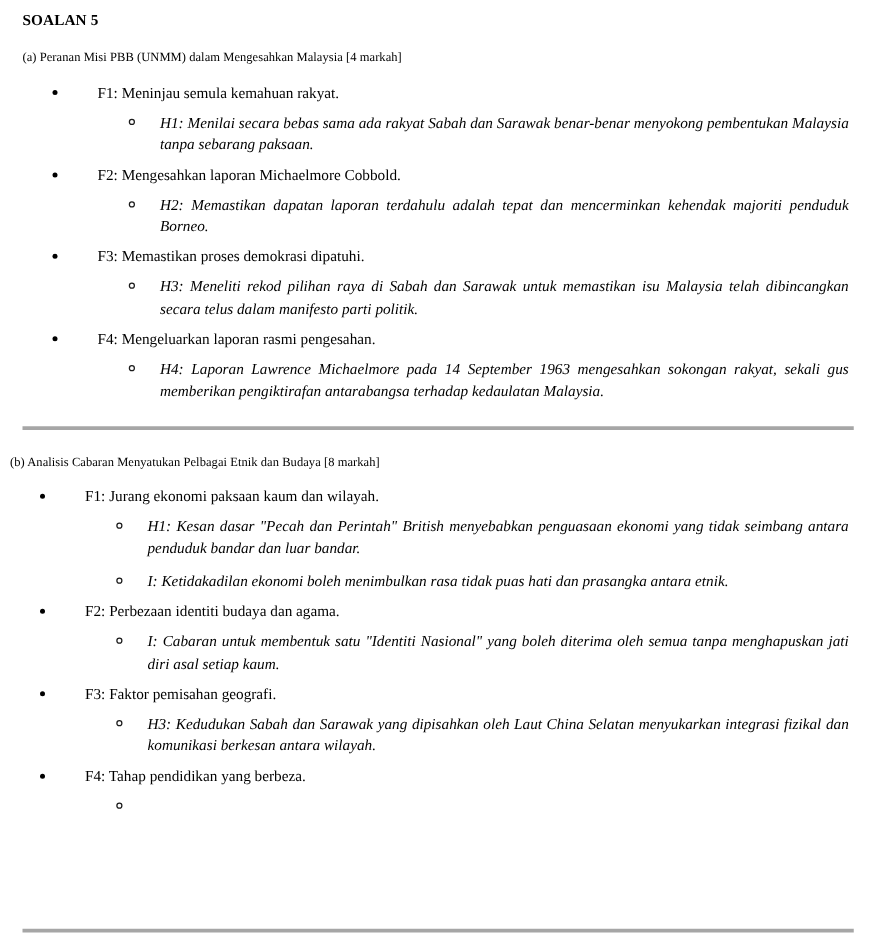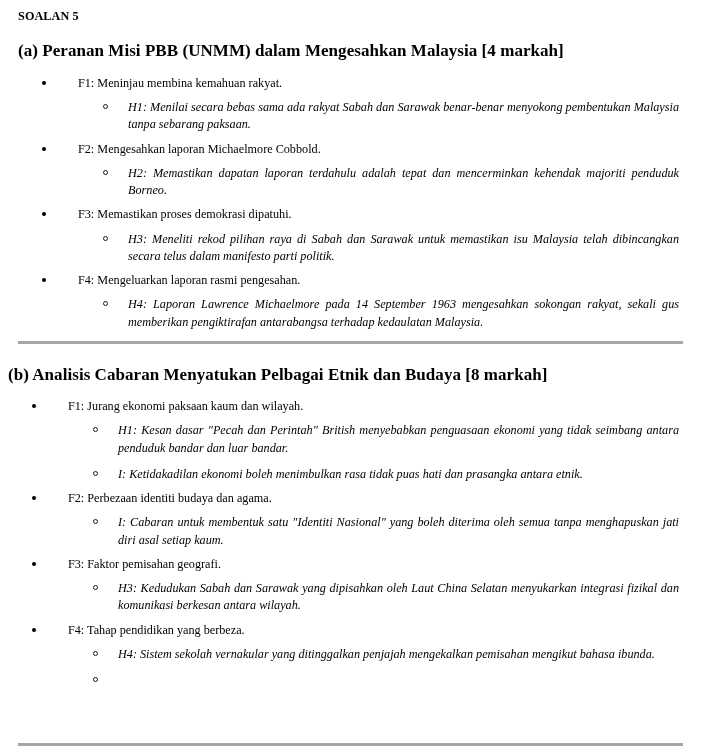--- a/index.html
+++ b/index.html
@@ -25,25 +25,24 @@
   }
 
   
   .doc-title {
     font-size: 12.2px;
     line-height: 1.30;
     margin: 0 0 15px 0;
     letter-spacing: 0.1px;
   }
   .part-heading {
-    font-size: 17px;
+    font-size: 10px;
     line-height: 1.30;
     margin: 0 0 13px 0;
     letter-spacing: 0.05px;
-    font-weight: bold;
   }
   .part-b .part-heading {
     margin-bottom: 12px;
   }
 
   
   ul.level1 {
     list-style: none;
     margin: 0;
     padding: 0;
@@ -135,21 +134,21 @@
   <h1 class="doc-title">SOALAN 5</h1>
 
   <section class="part-a">
     <p class="part-heading">(a) Peranan Misi PBB (UNMM) dalam Mengesahkan Malaysia [4 markah]</p>
 
     <ul class="level1">
 
       <li class="fact">
         <div class="fact-line">
           <span class="bullet-disc"></span>
-          <span>F1: Meninjau membina kemahuan rakyat.</span>
+          <span>F1: Meninjau semula kemahuan rakyat.</span>
         </div>
         <ul class="level2">
           <li class="huraian">
             <span class="bullet-circle"></span>
             <span>H1: Menilai secara bebas sama ada rakyat Sabah dan Sarawak benar-benar menyokong pembentukan Malaysia tanpa sebarang paksaan.</span>
           </li>
         </ul>
       </li>
 
       <li class="fact">
@@ -245,24 +244,20 @@
       </li>
 
       <li class="fact">
         <div class="fact-line">
           <span class="bullet-disc"></span>
           <span>F4: Tahap pendidikan yang berbeza.</span>
         </div>
         <ul class="level2">
           <li class="huraian">
             <span class="bullet-circle"></span>
-            <span>H4: Sistem sekolah vernakular yang ditinggalkan penjajah mengekalkan pemisahan mengikut bahasa ibunda.</span>
-          </li>
-          <li class="huraian">
-            <span class="bullet-circle"></span>
           </li>
         </ul>
       </li>
 
     </ul>
   </section>
 
   <hr class="divider divider-bottom">
 
 </div>

